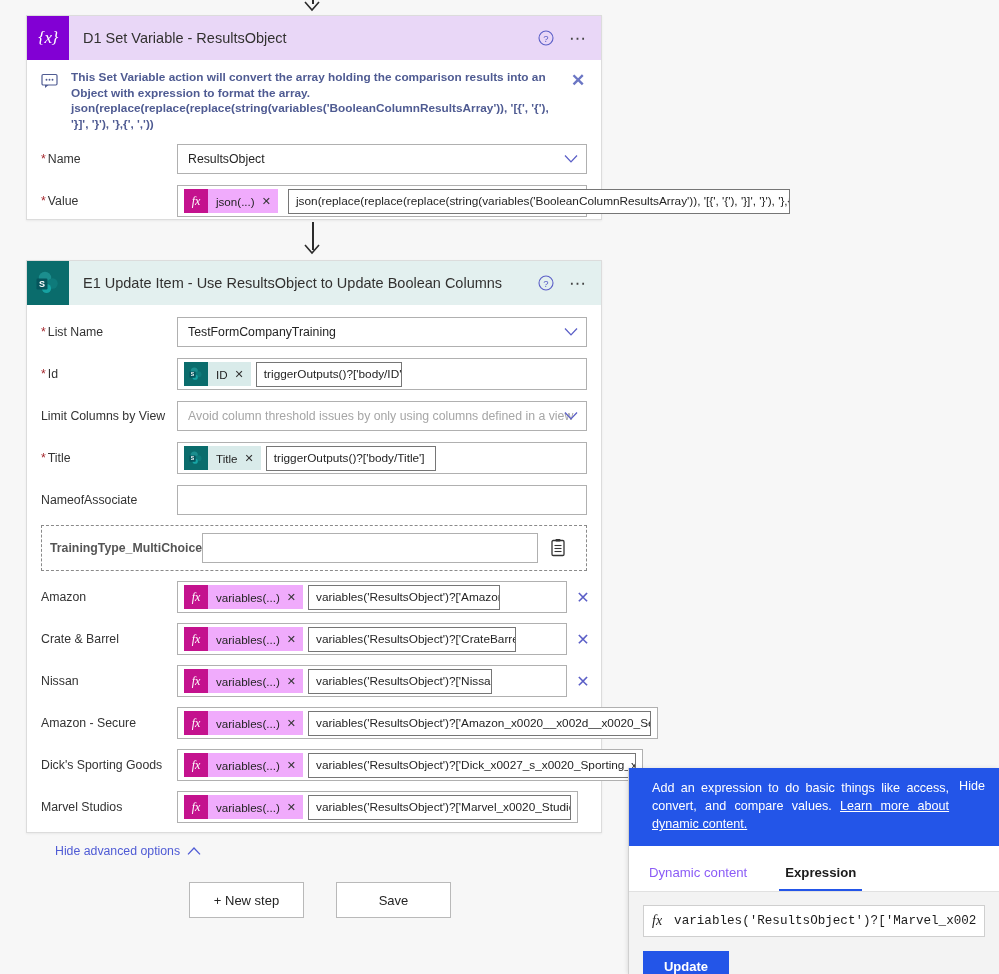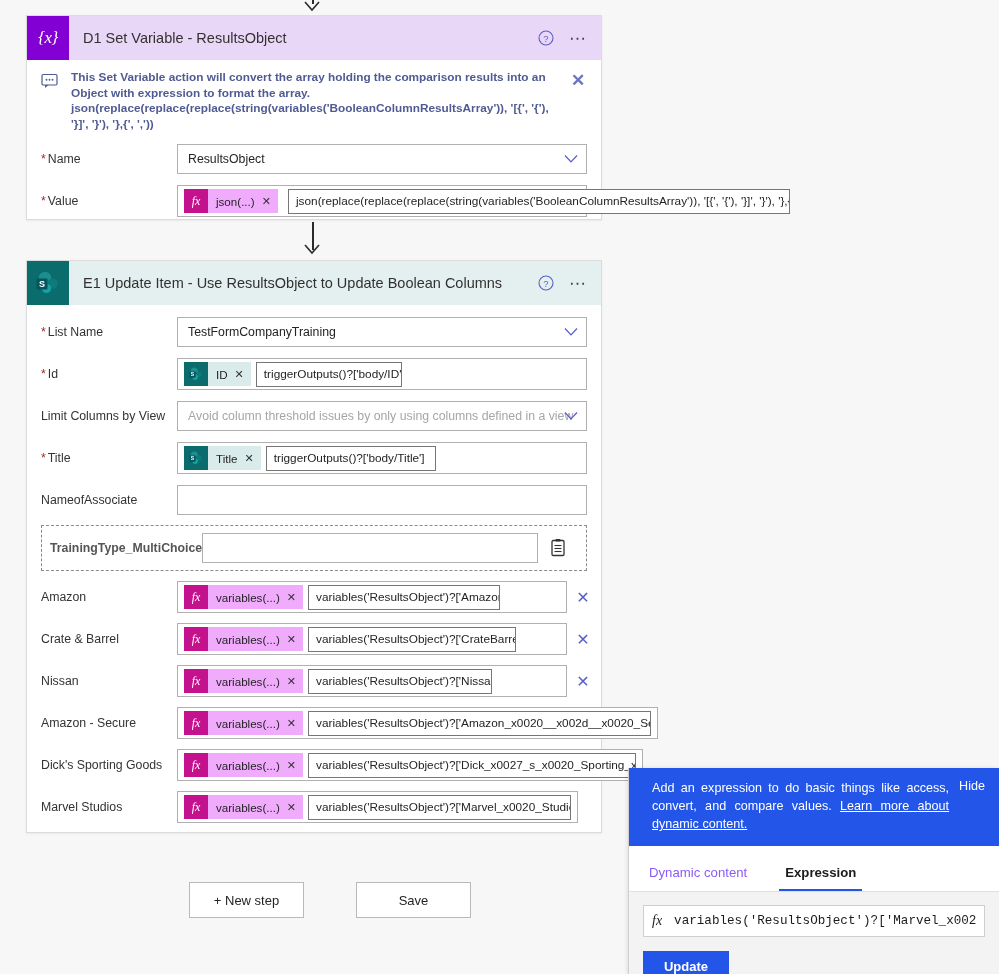--- a/index.html
+++ b/index.html
@@ -162,21 +162,21 @@
   }
 
   .adv-link {
     display: flex; align-items: center;
     font-size: 12.3px; color: #4f5bd5; cursor: pointer;
     padding: 12px 0 14px 14px;
   }
   .adv-link .caret { margin-left: 7px; display: flex; }
 
   
-  .btnbar { position: absolute; display: flex; gap: 52px; }
+  .btnbar { position: absolute; display: flex; gap: 32px; }
   .flatbtn {
     width: 115px; height: 36px;
     border: 1px solid #b9b9b9; background: #fff;
     font-size: 13px; color: #242424;
     display: flex; align-items: center; justify-content: center;
     cursor: pointer; font-family: "Liberation Sans", sans-serif;
   }
 
   
   .exp-panel {
@@ -528,20 +528,28 @@
               <span class="token-body fx">
                 <span>variables(...)</span>
                 <span class="token-x">✕</span>
               </span>
             </span>
             <span class="expr-box grow" style="width:263px;">variables('ResultsObject')?['Marvel_x0020_Studios']</span>
           </div>
         </div>
       </div>
 
+      <div class="adv-link">
+        <span>Hide advanced options</span>
+        <span class="caret">
+          <svg width="14" height="9" viewBox="0 0 14 9">
+              <path d="M1 7.4 L7 1 L13 7.4" fill="none" stroke="#4f5bd5" stroke-width="1.3"></path>
+            </svg>
+        </span>
+      </div>
     </div>
   </div>
 
   <div class="btnbar" style="left:189px; top:882px;">
     <div class="flatbtn">+ New step</div>
     <div class="flatbtn">Save</div>
   </div>
 
   <div class="exp-panel" style="left:628px; top:768px; width:371px; height:206px;">
     <div class="exp-banner">

